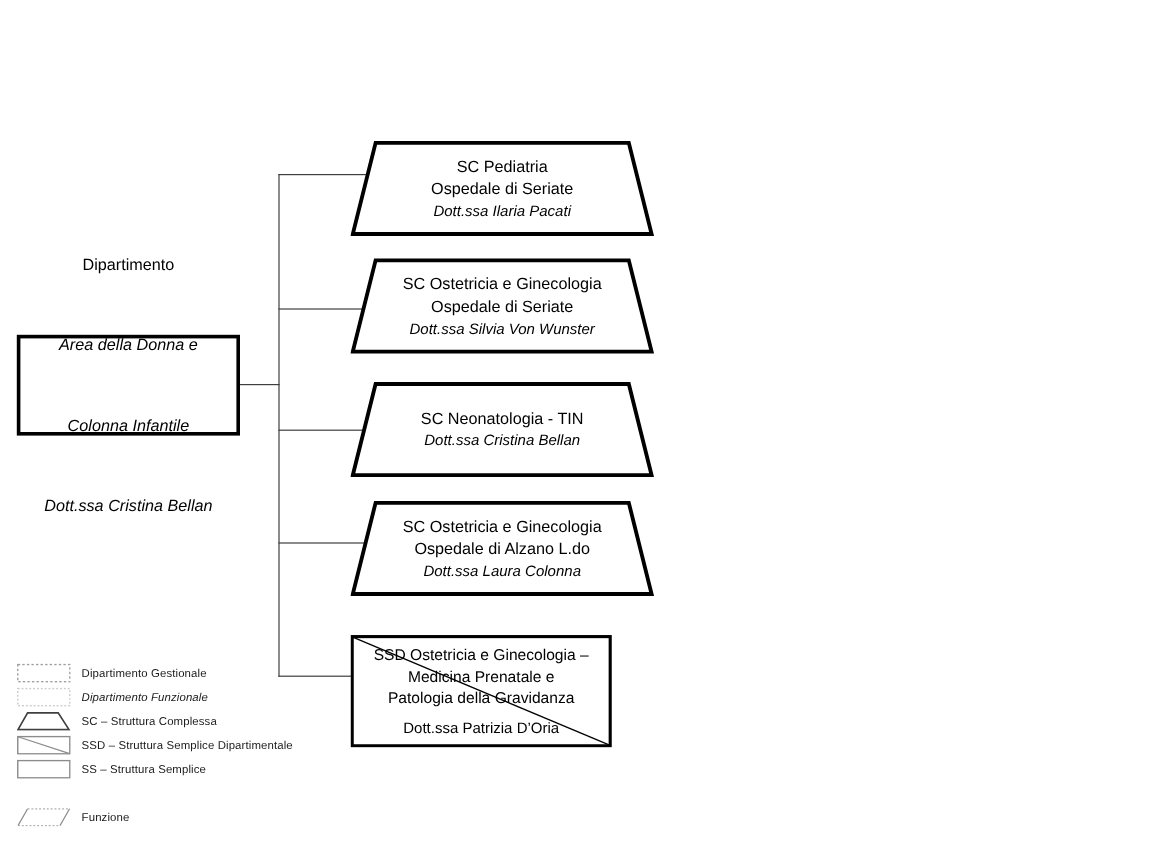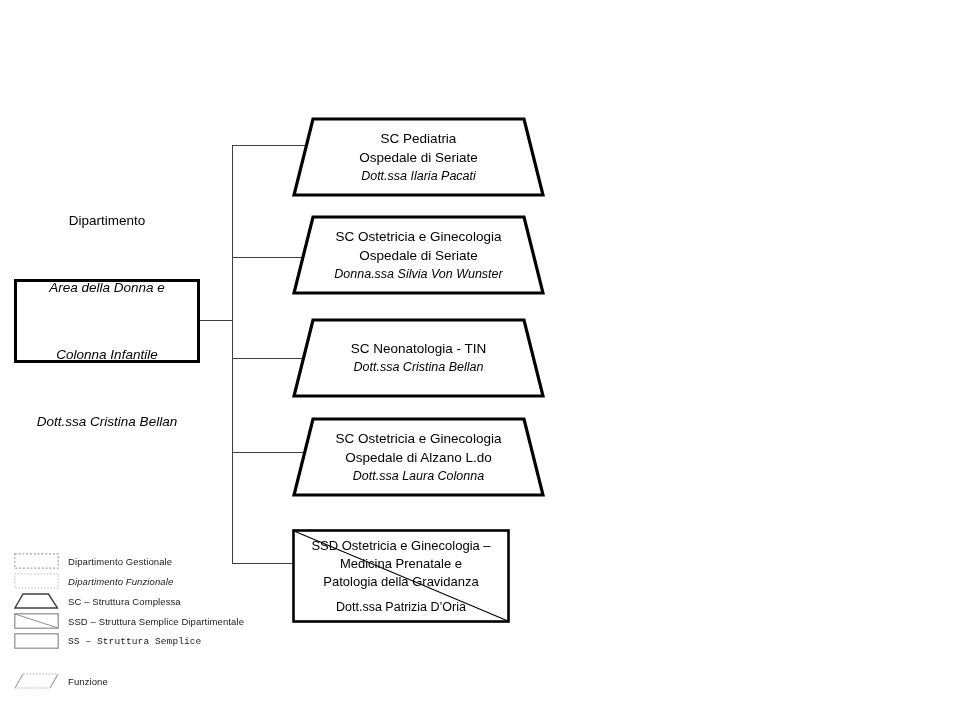--- a/index.html
+++ b/index.html
@@ -73,21 +73,21 @@
     </div>
   </div>
 
   <div class="unit" style="top:215px;">
     <svg width="253" height="80" viewBox="0 0 253 80">
       <polygon points="21,2 232,2 251,78 2,78" fill="#ffffff" stroke="#000000" stroke-width="3.2"></polygon>
     </svg>
     <div class="txt">
       <div>SC Ostetricia e Ginecologia</div>
       <div>Ospedale di Seriate</div>
-      <div class="head">Donna.ssa Silvia Von Wunster</div>
+      <div class="head">Dott.ssa Silvia Von Wunster</div>
     </div>
   </div>
 
   <div class="unit" style="top:318px;">
     <svg width="253" height="80" viewBox="0 0 253 80">
       <polygon points="21,2 232,2 251,78 2,78" fill="#ffffff" stroke="#000000" stroke-width="3.2"></polygon>
     </svg>
     <div class="txt">
       <div>SC Neonatologia - TIN</div>
       <div class="head">Dott.ssa Cristina Bellan</div>
@@ -140,21 +140,21 @@
   </div>
 
   <div class="lrow" style="top:613px;">
     <svg width="45" height="16" viewBox="0 0 45 16">
       <rect x="0.8" y="0.8" width="43.4" height="14.4" fill="#ffffff" stroke="#8c8c8c" stroke-width="1.2"></rect>
       <line x1="1" y1="1" x2="44" y2="15" stroke="#8c8c8c" stroke-width="1"></line>
     </svg>
     <span class="llabel">SSD – Struttura Semplice Dipartimentale</span>
   </div>
 
-  <div class="lrow" style="top:633px;font-family:Liberation Mono, monospace;">
+  <div class="lrow" style="top:633px;">
     <svg width="45" height="16" viewBox="0 0 45 16">
       <rect x="0.8" y="0.8" width="43.4" height="14.4" fill="#ffffff" stroke="#8c8c8c" stroke-width="1.2"></rect>
     </svg>
     <span class="llabel">SS – Struttura Semplice</span>
   </div>
 
 
   <div class="lrow" style="top:673px;">
     <svg width="45" height="16" viewBox="0 0 45 16">
       <line x1="1" y1="15" x2="9" y2="1" stroke="#8c8c8c" stroke-width="1"></line>

